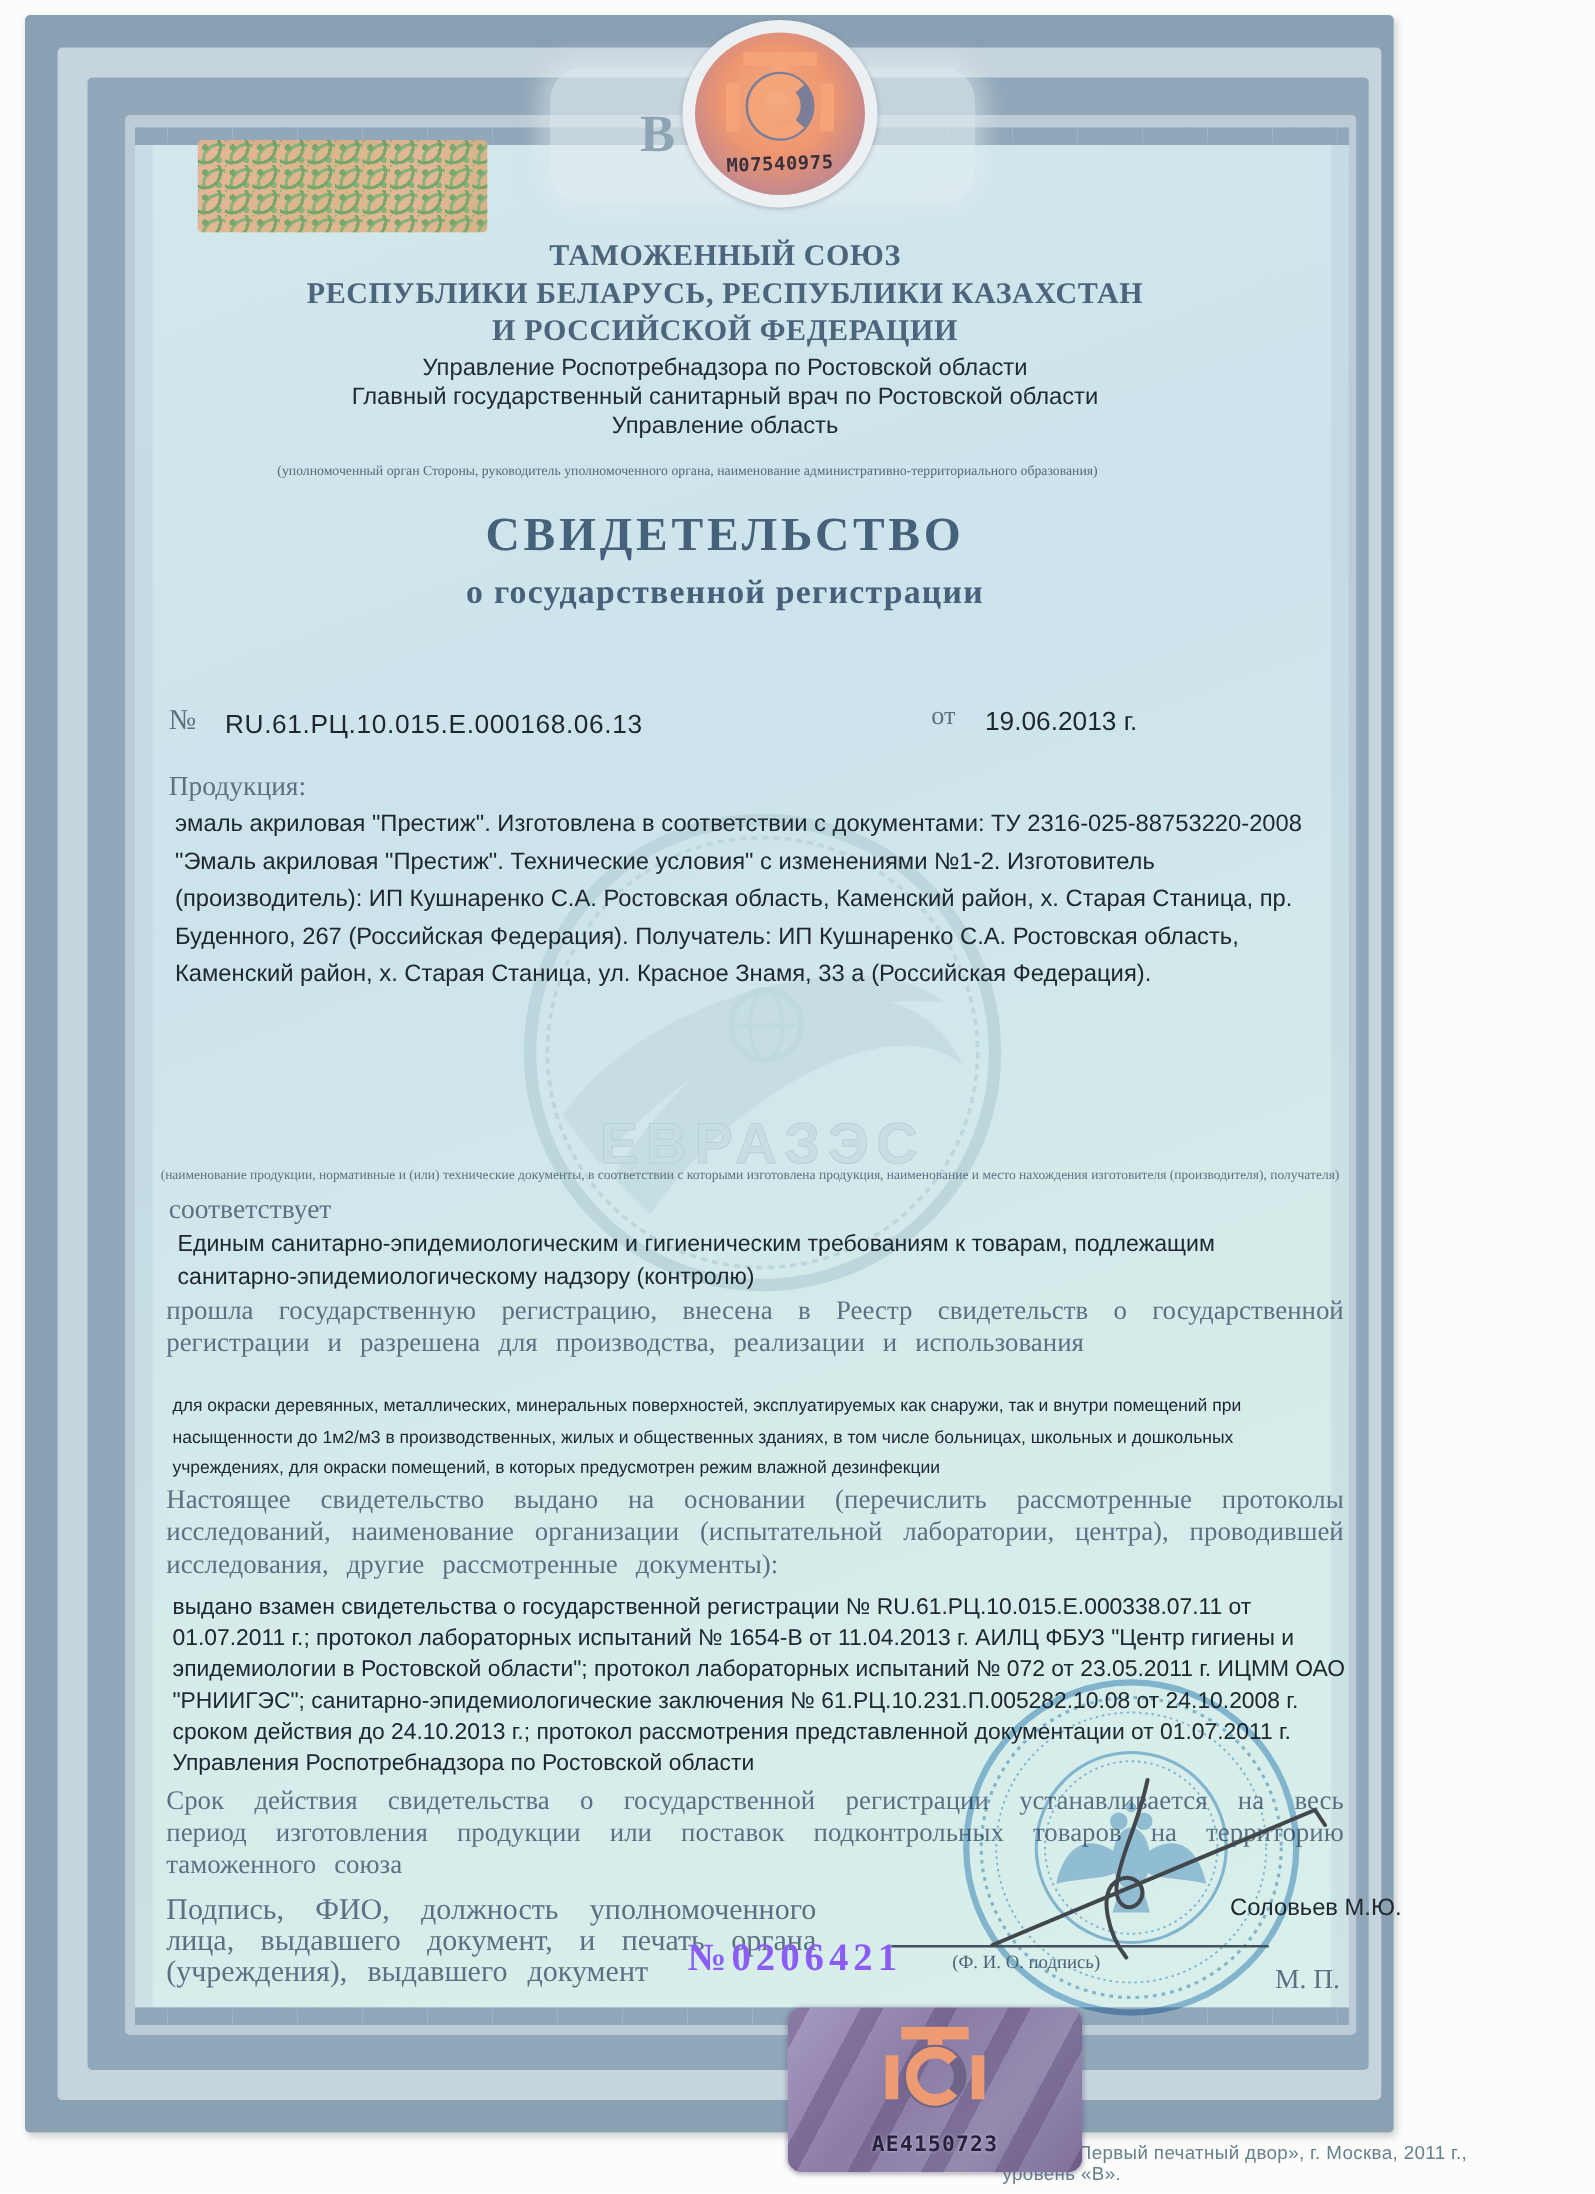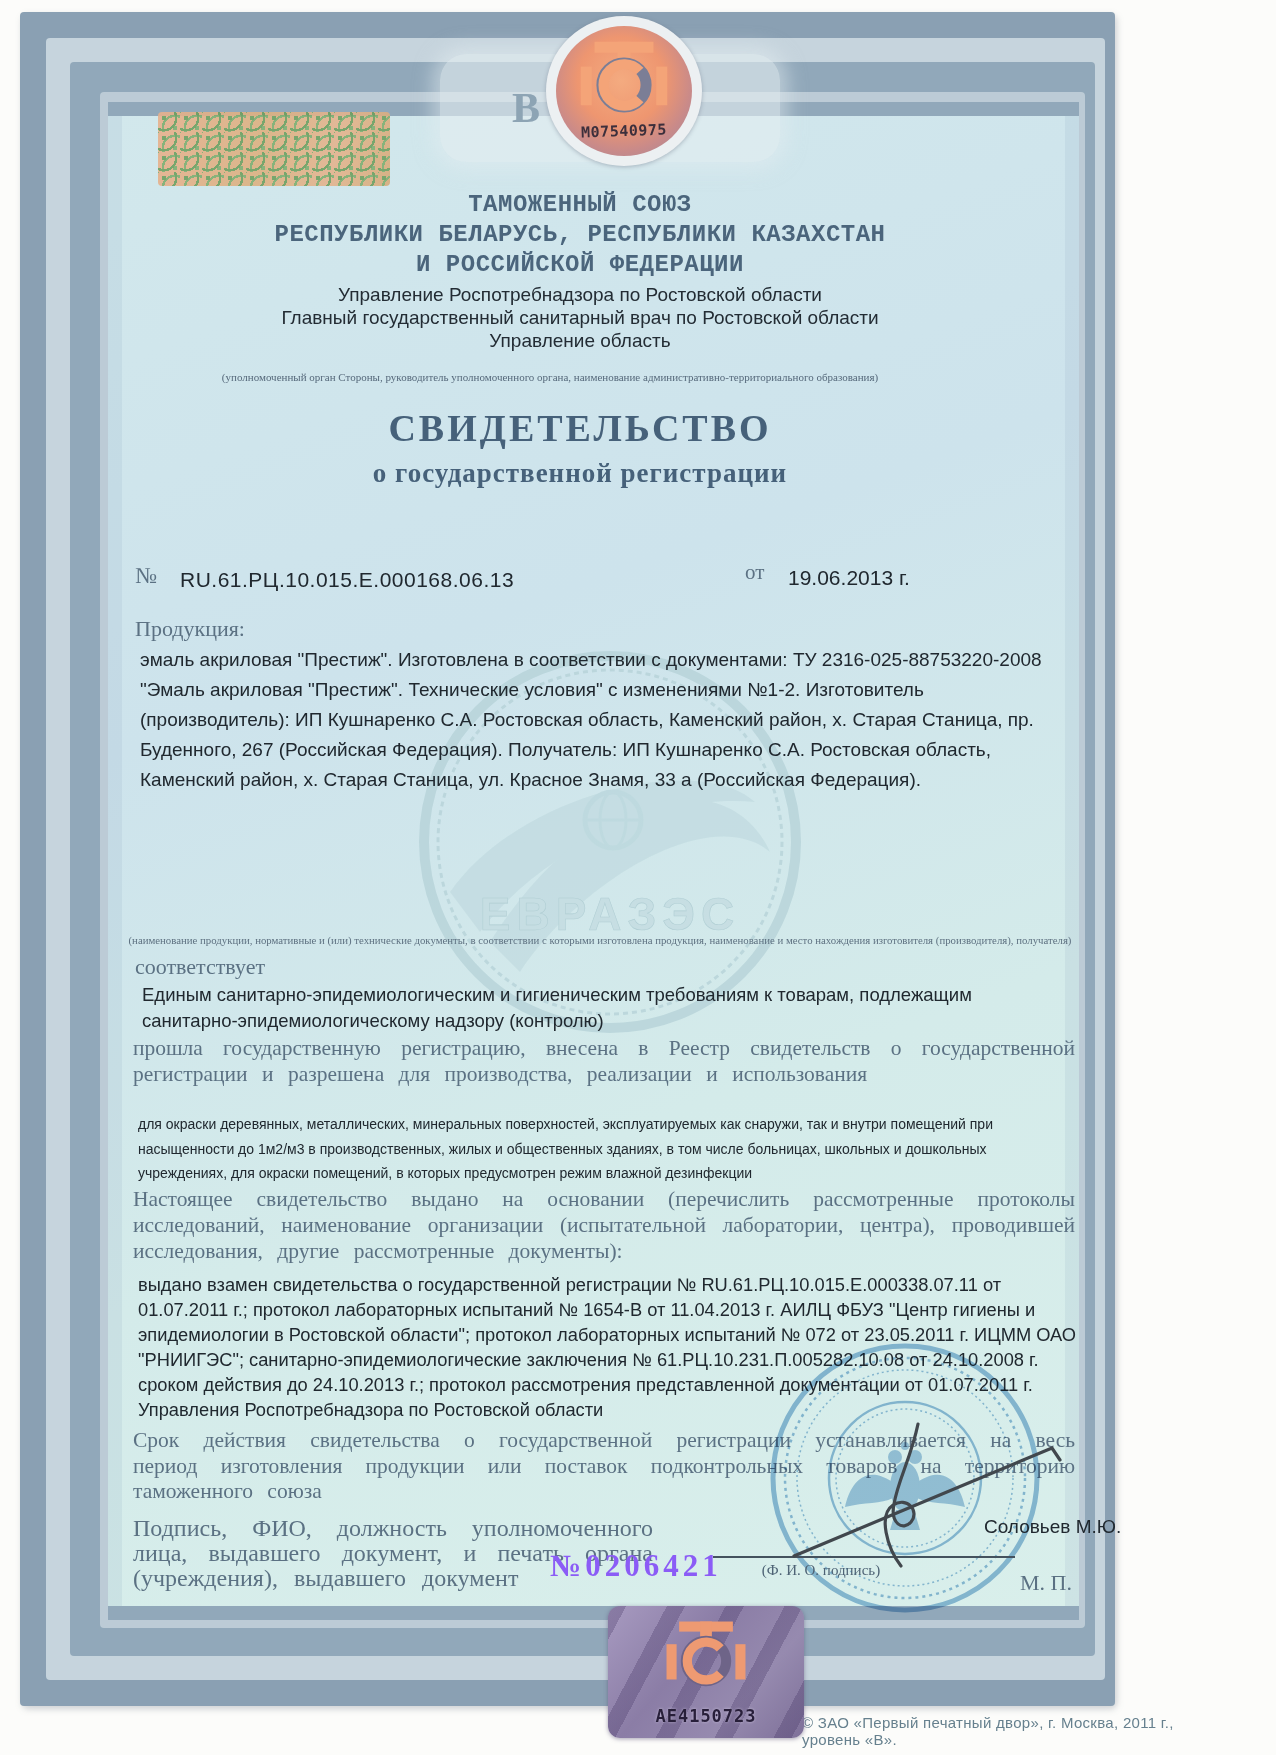--- a/index.html
+++ b/index.html
@@ -30,21 +30,21 @@
       linear-gradient(-45deg, rgba(0,0,0,0) 9px, #91a8ba 0),
       linear-gradient(45deg, rgba(0,0,0,0) 9px, #91a8ba 0);}
   
   .content{position:absolute;inset:0;}
   .abs{position:absolute;}
   .serif{font-family:"Liberation Serif", serif;color:#5b7183;}
   .sans{font-family:"Liberation Sans", sans-serif;color:#20282f;}
   .center{text-align:center;}
   .just{text-align:justify;word-spacing:.42em;}
   .union{left:150px;top:190px;width:860px;font-weight:bold;font-size:24px;line-height:30px;
-         color:#4b657c;letter-spacing:.5px;z-index:2;font-family:Liberation Mono, monospace;}
+         color:#4b657c;letter-spacing:.5px;z-index:2;}
   .authority{left:150px;top:283px;width:860px;font-size:19px;line-height:23px;color:#232c34;z-index:2;}
   .auth-caption{left:120px;top:371px;width:860px;font-size:11px;color:#56697b;z-index:2;}
   .title{left:150px;top:406px;width:860px;font-weight:bold;font-size:38px;letter-spacing:3px;color:#46617a;z-index:2;}
   .subtitle{left:150px;top:458px;width:860px;font-weight:bold;font-size:27px;letter-spacing:1px;color:#46617a;z-index:2;}
   .no-label{left:135px;top:563px;font-size:23px;z-index:2;}
   .no-value{left:180px;top:568px;font-size:21px;letter-spacing:.5px;z-index:2;}
   .date-label{left:745px;top:560px;font-size:21px;z-index:2;}
   .date-value{left:788px;top:566px;font-size:21px;z-index:2;}
   .prod-label{left:135px;top:616px;font-size:22px;z-index:2;}
   .prod-desc{left:140px;top:645px;width:930px;font-size:19px;line-height:30px;z-index:2;}
@@ -81,21 +81,21 @@
   .band-letter{top:84px;font-weight:bold;font-size:42px;color:#8da4b4;z-index:4;font-family:"Liberation Serif",serif;}
   .bl-left{left:512px;} .bl-right{left:664px;}
   .holo-top{left:546px;top:16px;width:156px;height:150px;border-radius:50%;z-index:5;
       background:#ecf0f2;box-shadow:0 1px 4px rgba(90,100,120,.4);}
   .holo-top .core{position:absolute;inset:10px;border-radius:50%;
       background:radial-gradient(circle at 48% 42%, #f4ab80 0%, #ee9670 42%, #c98a89 68%, #97869f 100%);}
   .holo-num{position:absolute;left:0;right:0;bottom:26px;text-align:center;z-index:6;
       font-family:"DejaVu Sans Mono",monospace;font-weight:bold;font-size:15px;color:#3c2f3c;
       letter-spacing:.5px;transform:rotate(-2deg);}
   .ts-logo{position:absolute;left:50%;top:46%;transform:translate(-50%,-50%);}
-  .holo-bottom{left:608px;top:1606px;width:196px;height:132px;border-radius:12px;z-index:6;
+  .holo-bottom{left:630px;top:1606px;width:236px;height:132px;border-radius:12px;z-index:6;
       background:
         repeating-linear-gradient(118deg, rgba(62,46,94,.28) 0 16px, rgba(0,0,0,0) 16px 52px),
         linear-gradient(130deg,#a79ac0 0%,#8b7da6 40%,#968aaf 70%,#7e7099 100%);
       box-shadow:0 1px 4px rgba(80,70,110,.5);}
   .holo-bottom .num{position:absolute;left:0;right:0;bottom:12px;text-align:center;
       font-family:"DejaVu Sans Mono",monospace;font-weight:bold;font-size:17px;color:#281f3a;
       letter-spacing:1px;text-shadow:0 0 3px rgba(240,235,255,.55);}
 </style>
 </head>
 <body>

